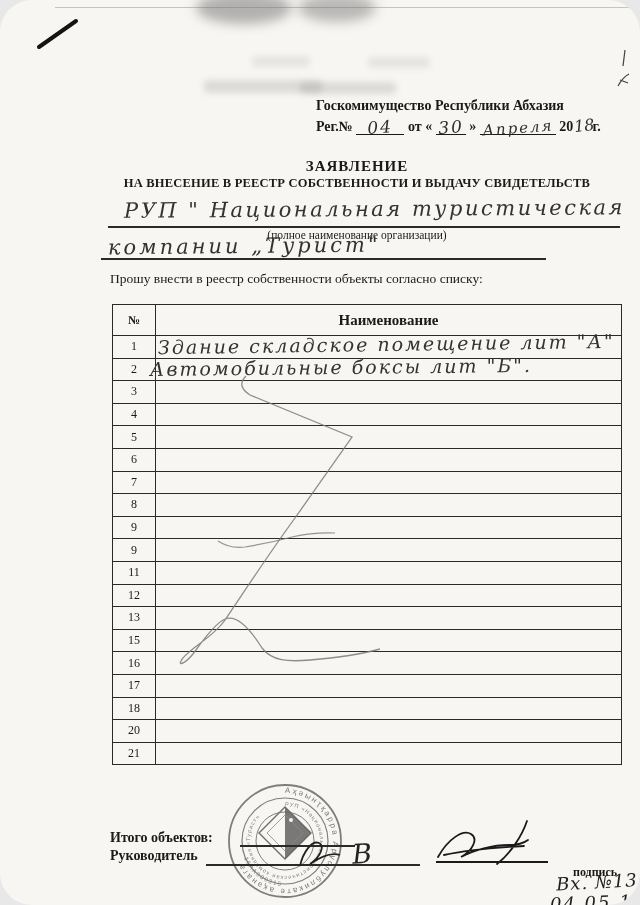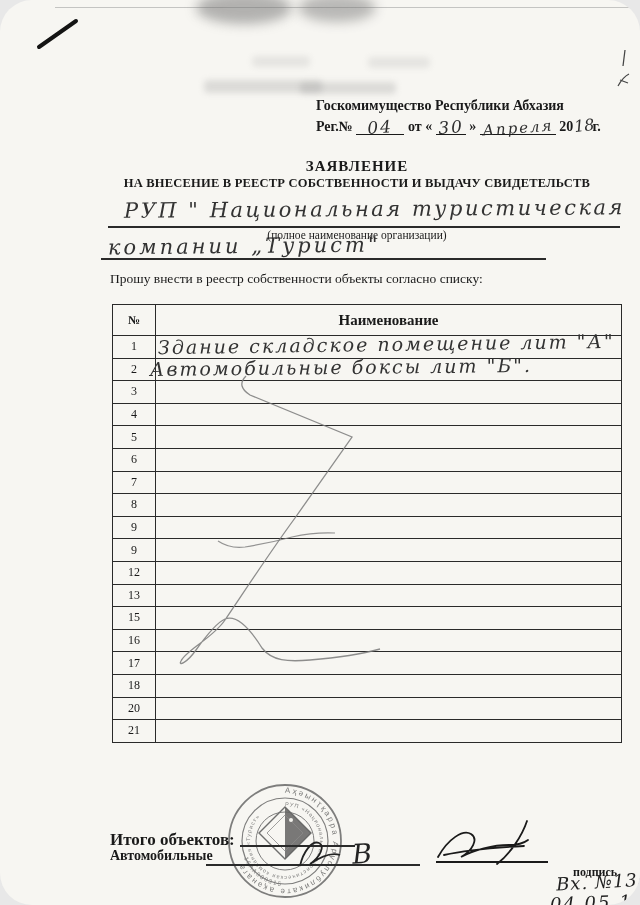--- a/index.html
+++ b/index.html
@@ -50,21 +50,21 @@
   .trow{display:flex;border-bottom:1.4px solid #2a2a2a;height:21.6px;}
   .trow:last-child{border-bottom:none;justify-content:space-between;}
   .cno{width:42px;border-right:1.4px solid #2a2a2a;display:flex;align-items:center;justify-content:center;font-size:12px;}
   .cname{flex:1;display:flex;align-items:center;justify-content:center;font-size:15px;}
   .thead .cno,.thead .cname{font-weight:bold;}
   .entry1{position:absolute;left:158px;top:333px;font-size:19px;letter-spacing:2px;transform:rotate(-.8deg);}
   .entry2{position:absolute;left:150px;top:356px;font-size:19px;letter-spacing:2px;transform:rotate(-.6deg);}
   
   .scribble-layer,.stamp-layer,.sig-layer{position:absolute;left:0;top:0;pointer-events:none;}
   
-  .total-label{position:absolute;left:110px;top:830px;font-weight:bold;font-size:17px;}
+  .total-label{position:absolute;left:110px;top:830px;font-weight:bold;font-size:14px;}
   .head-label{position:absolute;left:110px;top:848px;font-weight:bold;font-size:14px;}
   .total-line{position:absolute;left:240px;top:845px;width:115px;height:1.6px;background:#2a2a2a;}
   .head-line{position:absolute;left:206px;top:864px;width:214px;height:1.6px;background:#2a2a2a;}
   .sig-line{position:absolute;left:436px;top:861px;width:112px;height:1.8px;background:#1a1a1a;}
   .sign-caption{position:absolute;left:573px;top:865px;font-size:12px;font-weight:bold;}
   .inbox-note{position:absolute;left:556px;top:871px;font-size:18px;letter-spacing:1px;color:#1f1f1f;transform:rotate(-3deg);}
   .inbox-date{position:absolute;left:550px;top:892px;font-size:18px;letter-spacing:2px;color:#1f1f1f;transform:rotate(-2deg);}
   .initial-b{position:absolute;left:352px;top:838px;font-size:27px;font-style:italic;color:#222;font-family:"DejaVu Serif",serif;transform:rotate(-4deg);}
 </style>
 </head>
@@ -153,20 +153,24 @@
         <div class="trow">
           <div class="cno">8</div>
           <div class="cname"></div>
         </div>
         <div class="trow">
           <div class="cno">9</div>
           <div class="cname"></div>
         </div>
         <div class="trow">
           <div class="cno">9</div>
+          <div class="cname"></div>
+        </div>
+        <div class="trow">
+          <div class="cno">11</div>
           <div class="cname"></div>
         </div>
         <div class="trow">
           <div class="cno">12</div>
           <div class="cname"></div>
         </div>
         <div class="trow">
           <div class="cno">13</div>
           <div class="cname"></div>
         </div>
@@ -230,21 +234,21 @@
     </text>
     <g>
       <polygon points="285,807 311,833 285,859 259,833" fill="none" stroke="#4a4a4a" stroke-width="1.4"></polygon>
       <polygon points="285,807 311,833 285,859" fill="#3a3a3a" opacity=".85"></polygon>
       <polygon points="285,815 303,833 285,851 267,833" fill="none" stroke="#6a6a6a" stroke-width=".8"></polygon>
       <circle cx="291" cy="820" r="2" fill="#f2f1ec"></circle>
     </g>
   </svg>
 
   <div class="total-label">Итого объектов:</div>
-  <div class="head-label">Автомобильные</div>
+  <div class="head-label">Руководитель</div>
   <div class="total-line"></div>
   <div class="head-line"></div>
 
   <svg class="sig-layer" width="640" height="905">
     <path d="M300,866 C303,852 312,840 319,843 C326,846 319,858 310,864 C320,857 331,852 340,855" fill="none" stroke="#222" stroke-width="1.8"></path>
     <path d="M438,857 C448,839 463,829 471,834 C479,839 472,851 461,857 C474,850 493,845 509,845 C518,845 524,843 528,840
              M527,821 C522,836 510,854 497,864
              M444,855 C470,849 505,847 524,846" fill="none" stroke="#1a1a1a" stroke-width="1.8" stroke-linecap="round"></path>
   </svg>
   <div class="initial-b">В</div>

